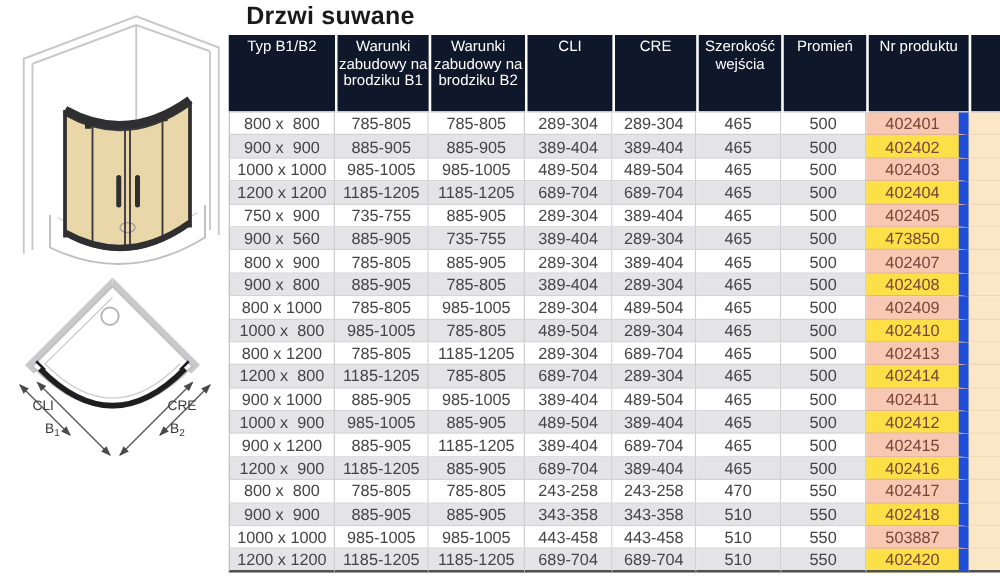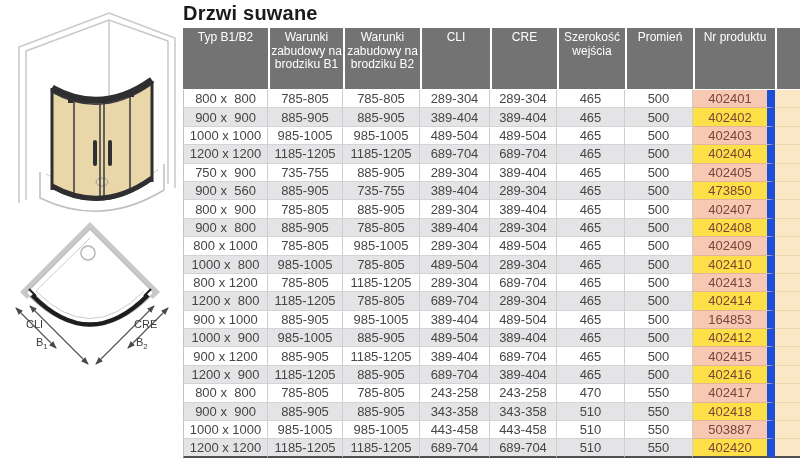--- a/index.html
+++ b/index.html
@@ -1,34 +1,34 @@
 <!DOCTYPE html>
 <html><head>
 <meta charset="utf-8">
 <style>
   * { margin:0; padding:0; box-sizing:border-box; }
   html,body { background:#ffffff; }
   body { width:800px; height:465px; font-family:"Liberation Sans","DejaVu Sans",sans-serif; }
   .page { position:relative; width:800px; height:465px; overflow:hidden; background:#fff; }
 
   .page-title {
-    position:absolute; left:183px; top:2px;
+    position:absolute; left:197px; top:2px;
     font-size:20px; font-weight:bold; color:#1a1a1a; letter-spacing:0.2px;
   }
 
   .figure-3d { position:absolute; left:12px; top:10px; }
   .figure-plan { position:absolute; left:2px; top:220px; }
 
   table.catalog {
     position:absolute; left:183px; top:28px;
     border-collapse:separate; border-spacing:0;
     table-layout:fixed; width:632px;
   }
   th {
-    background:#737373; color:#ffffff; font-weight:normal;
+    background:#0f172a; color:#ffffff; font-weight:normal;
     font-size:12px; line-height:13.5px; text-align:center; vertical-align:top;
     height:62px; padding:3px 1px 0 1px;
     border-left:2px solid #ffffff; border-bottom:1px solid #ffffff;
     overflow:hidden;
   }
   th:first-child { border-left:none; }
   td {
     font-size:13px; color:#454545; text-align:center;
     height:18.4px; line-height:17px; padding:0 1px;
     border-right:1px solid #cfcfcf; border-bottom:1px solid #d4d4d6;
@@ -296,21 +296,21 @@
           <td class="partial"></td>
         </tr>
         <tr>
           <td>900 x 1000</td>
           <td>885-905</td>
           <td>985-1005</td>
           <td>389-404</td>
           <td>489-504</td>
           <td>465</td>
           <td>500</td>
-          <td class="product">164853</td>
+          <td class="product">402411</td>
           <td class="partial"></td>
         </tr>
         <tr class="alt">
           <td>1000 x  900</td>
           <td>985-1005</td>
           <td>885-905</td>
           <td>489-504</td>
           <td>389-404</td>
           <td>465</td>
           <td>500</td>

